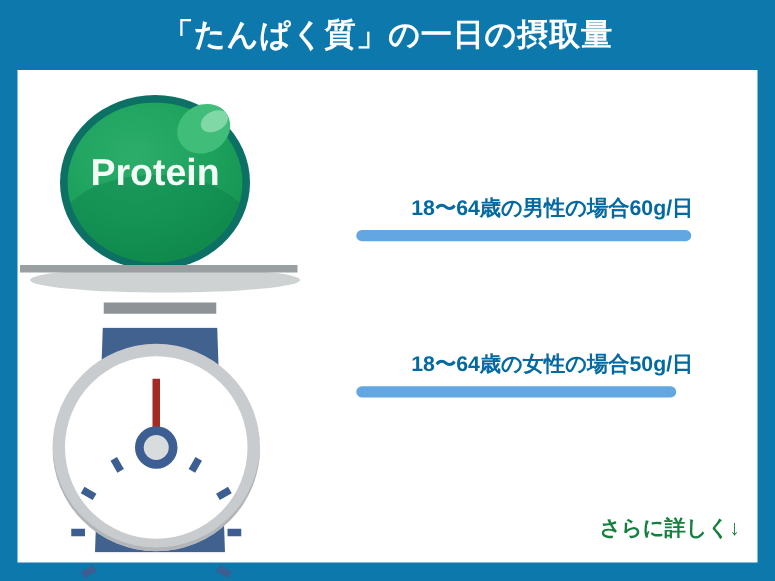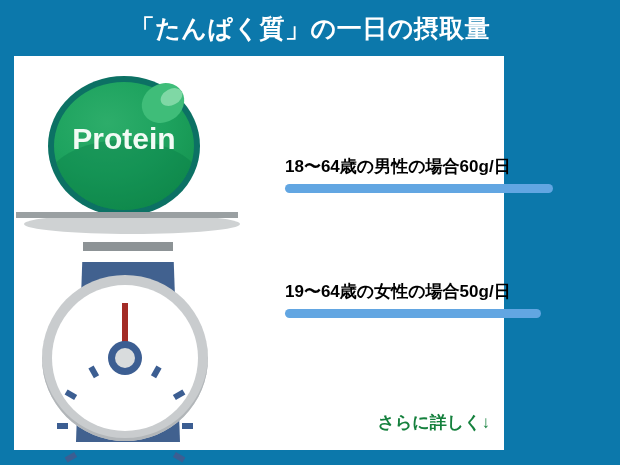--- a/index.html
+++ b/index.html
@@ -29,21 +29,21 @@
     font-size: 25px;
     font-weight: bold;
     letter-spacing: 0.5px;
     line-height: 32px;
     white-space: nowrap;
   }
   .card {
     position: absolute;
     left: 14px;
     top: 56px;
-    width: 490px;
+    width: 592px;
     height: 394px;
     background: #ffffff;
   }
 
   
   .ball-wrap {
     position: absolute;
     left: 34px;
     top: 20px;
     width: 152px;
@@ -197,25 +197,26 @@
   }
 
   
   .stat {
     position: absolute;
     left: 271px;
   }
   .stat-male { top: 100px; }
   .stat-female { top: 225px; }
   .stat-text {
-    color: #000000;
+    color: #0369a1;
     font-size: 17px;
     font-weight: bold;
     line-height: 22px;
     white-space: nowrap;
+    margin-left: 44px;
   }
   .stat-bar {
     margin-top: 6px;
     height: 9px;
     border-radius: 5px;
     background: #62a6e2;
   }
   .bar-male { width: 268px; }
   .bar-female { width: 256px; }
 
@@ -270,20 +271,20 @@
       <div class="hub-outer"></div>
       <div class="hub-inner"></div>
     </div>
 
     <div class="stat stat-male">
       <div class="stat-text">18〜64歳の男性の場合60g/日</div>
       <div class="stat-bar bar-male"></div>
     </div>
 
     <div class="stat stat-female">
-      <div class="stat-text">19〜64歳の女性の場合50g/日</div>
+      <div class="stat-text">18〜64歳の女性の場合50g/日</div>
       <div class="stat-bar bar-female"></div>
     </div>
 
     <div class="more">さらに詳しく↓</div>
 
   </div>
 </div>
 
 </body></html>

